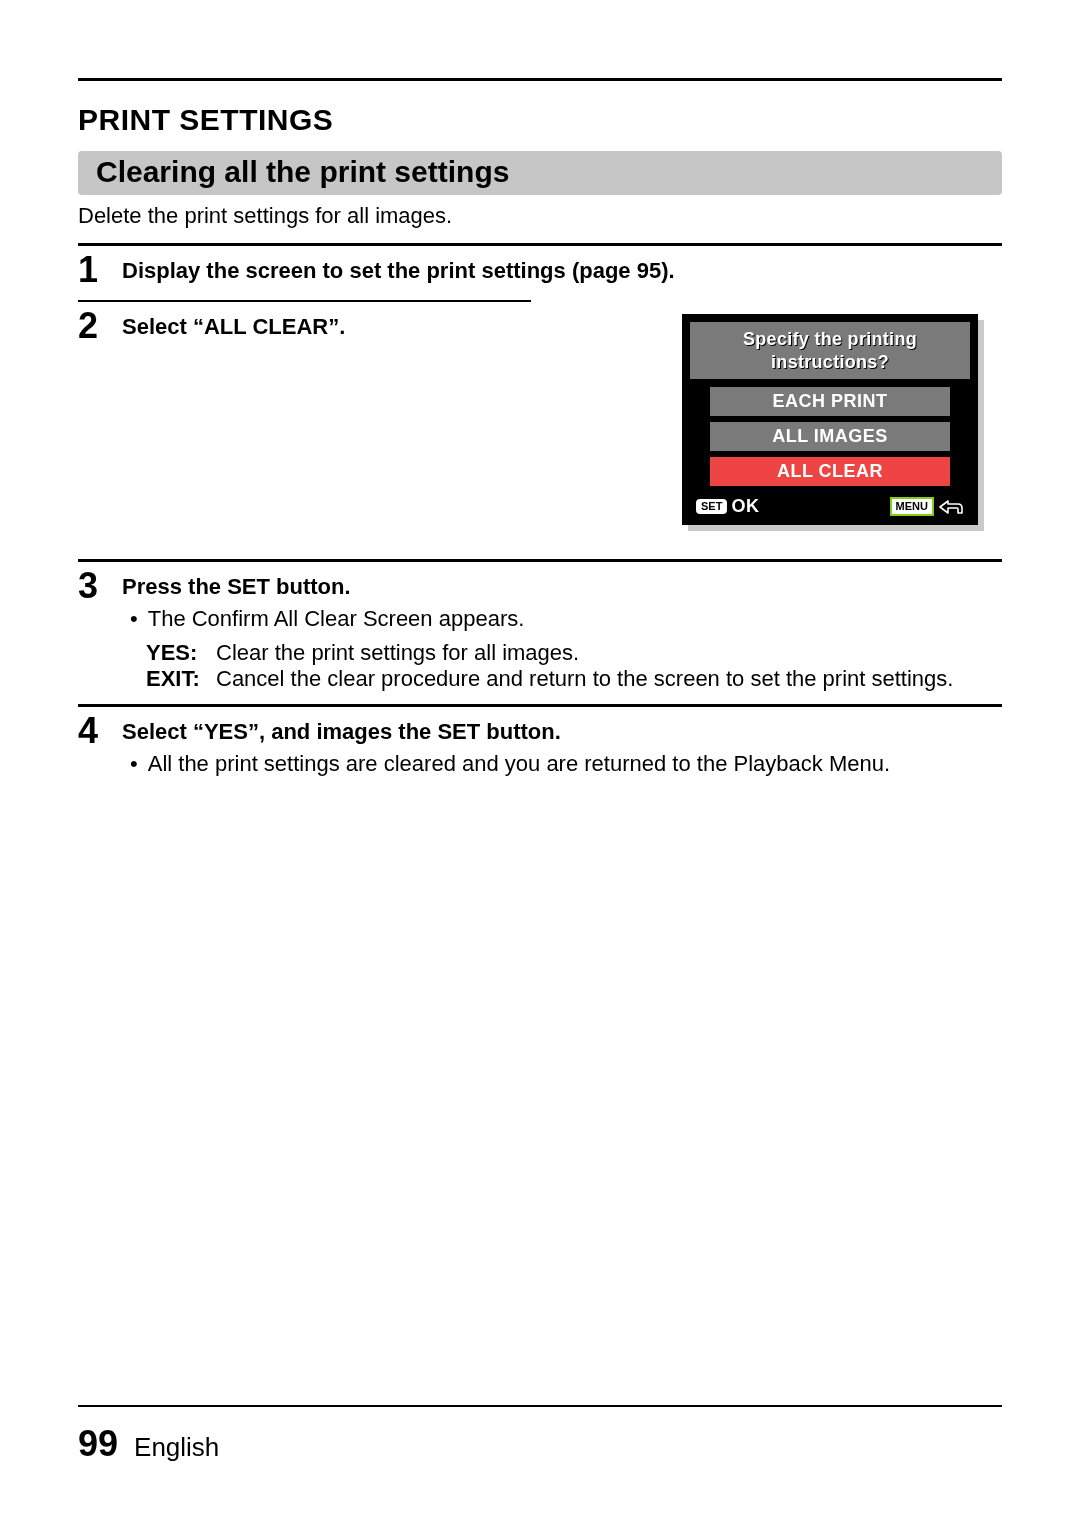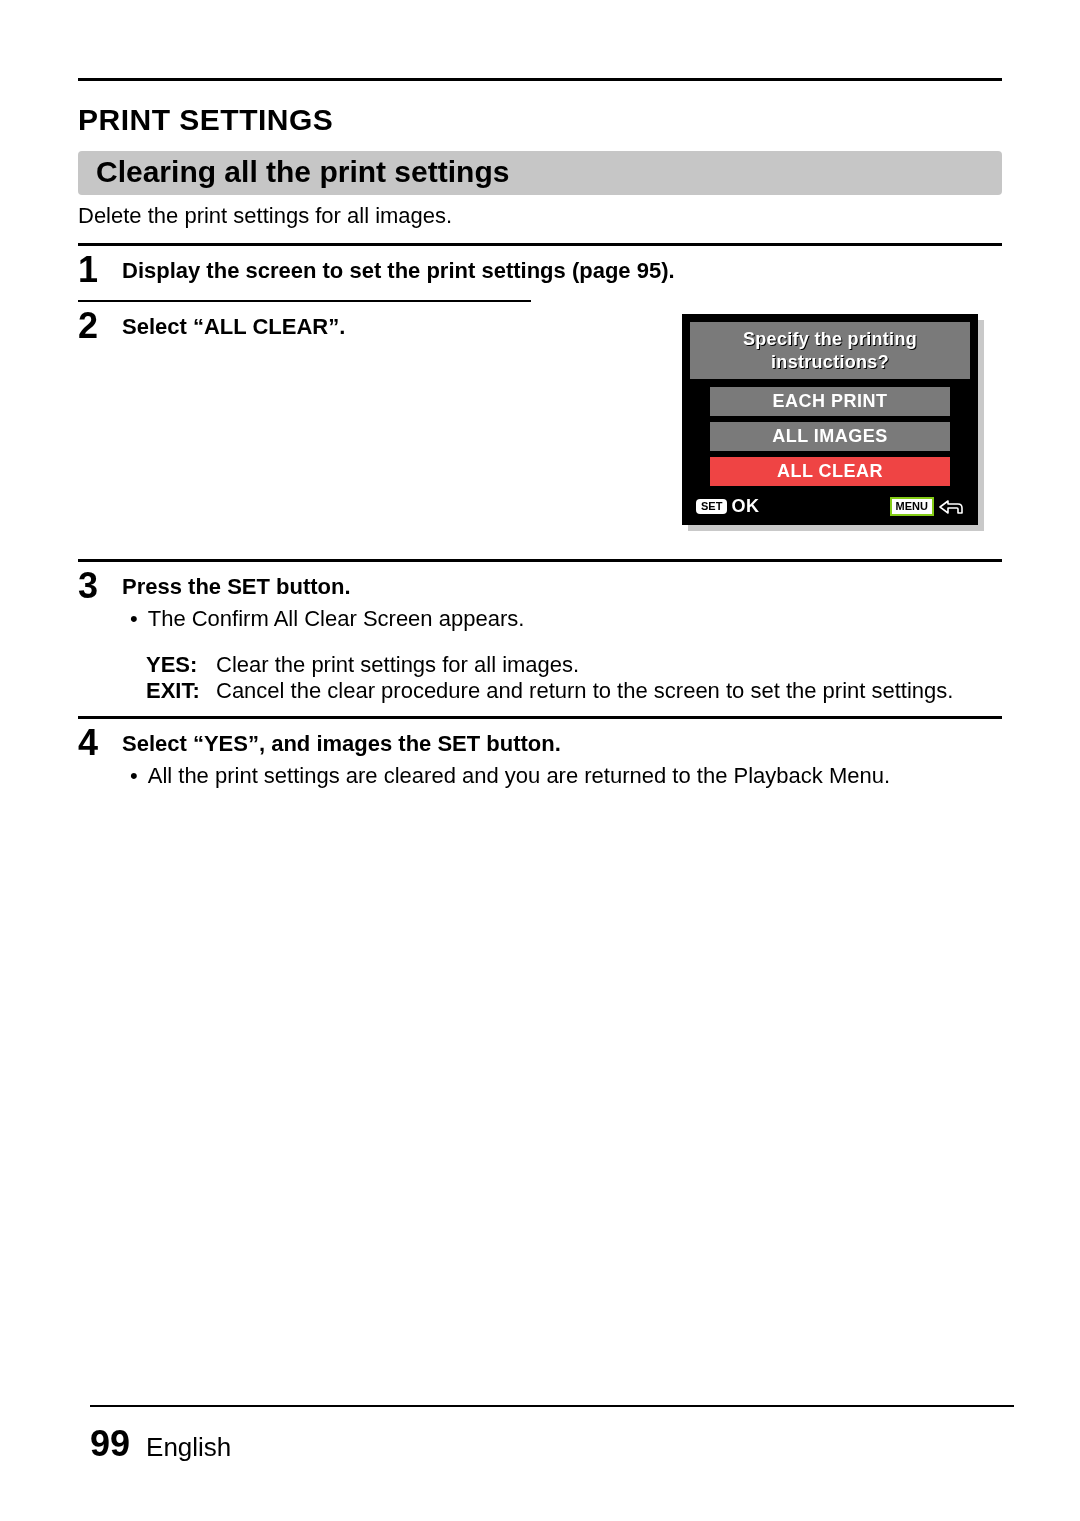--- a/index.html
+++ b/index.html
@@ -76,26 +76,26 @@
     padding: 1px 4px; line-height: 1.1; border: 2px solid #84cc16;
   }
   .lcd-return-icon { display: inline-block; }
   .lcd-return-icon svg { display: block; }
 
   .bullet-block { font-size: 22px; margin-top: 6px; }
   .bullet-line { display: flex; gap: 10px; padding-left: 8px; }
   .bullet-dot { flex: 0 0 auto; }
   .bullet-text { flex: 1; }
 
-  .opt-list { margin-top: 20px; padding-left: 24px; font-size: 22px; }
+  .opt-list { margin-top: 8px; padding-left: 24px; font-size: 22px; }
   .opt-row { display: flex; gap: 8px; }
   .opt-key { font-weight: bold; min-width: 62px; }
   .opt-val { flex: 1; }
 
-  .footer { position: absolute; left: 90px; bottom: 56px; display: flex; align-items: baseline; gap: 16px; }
+  .footer { position: absolute; left: 78px; bottom: 56px; display: flex; align-items: baseline; gap: 16px; }
   .footer .hr { position: absolute; left: 0; top: -14px; width: 924px; }
   .page-num { font-size: 36px; font-weight: bold; }
   .page-lang { font-size: 26px; }
 </style>
 </head>
 <body>
 
 <div class="page">
 
   <hr class="hr-thick">

